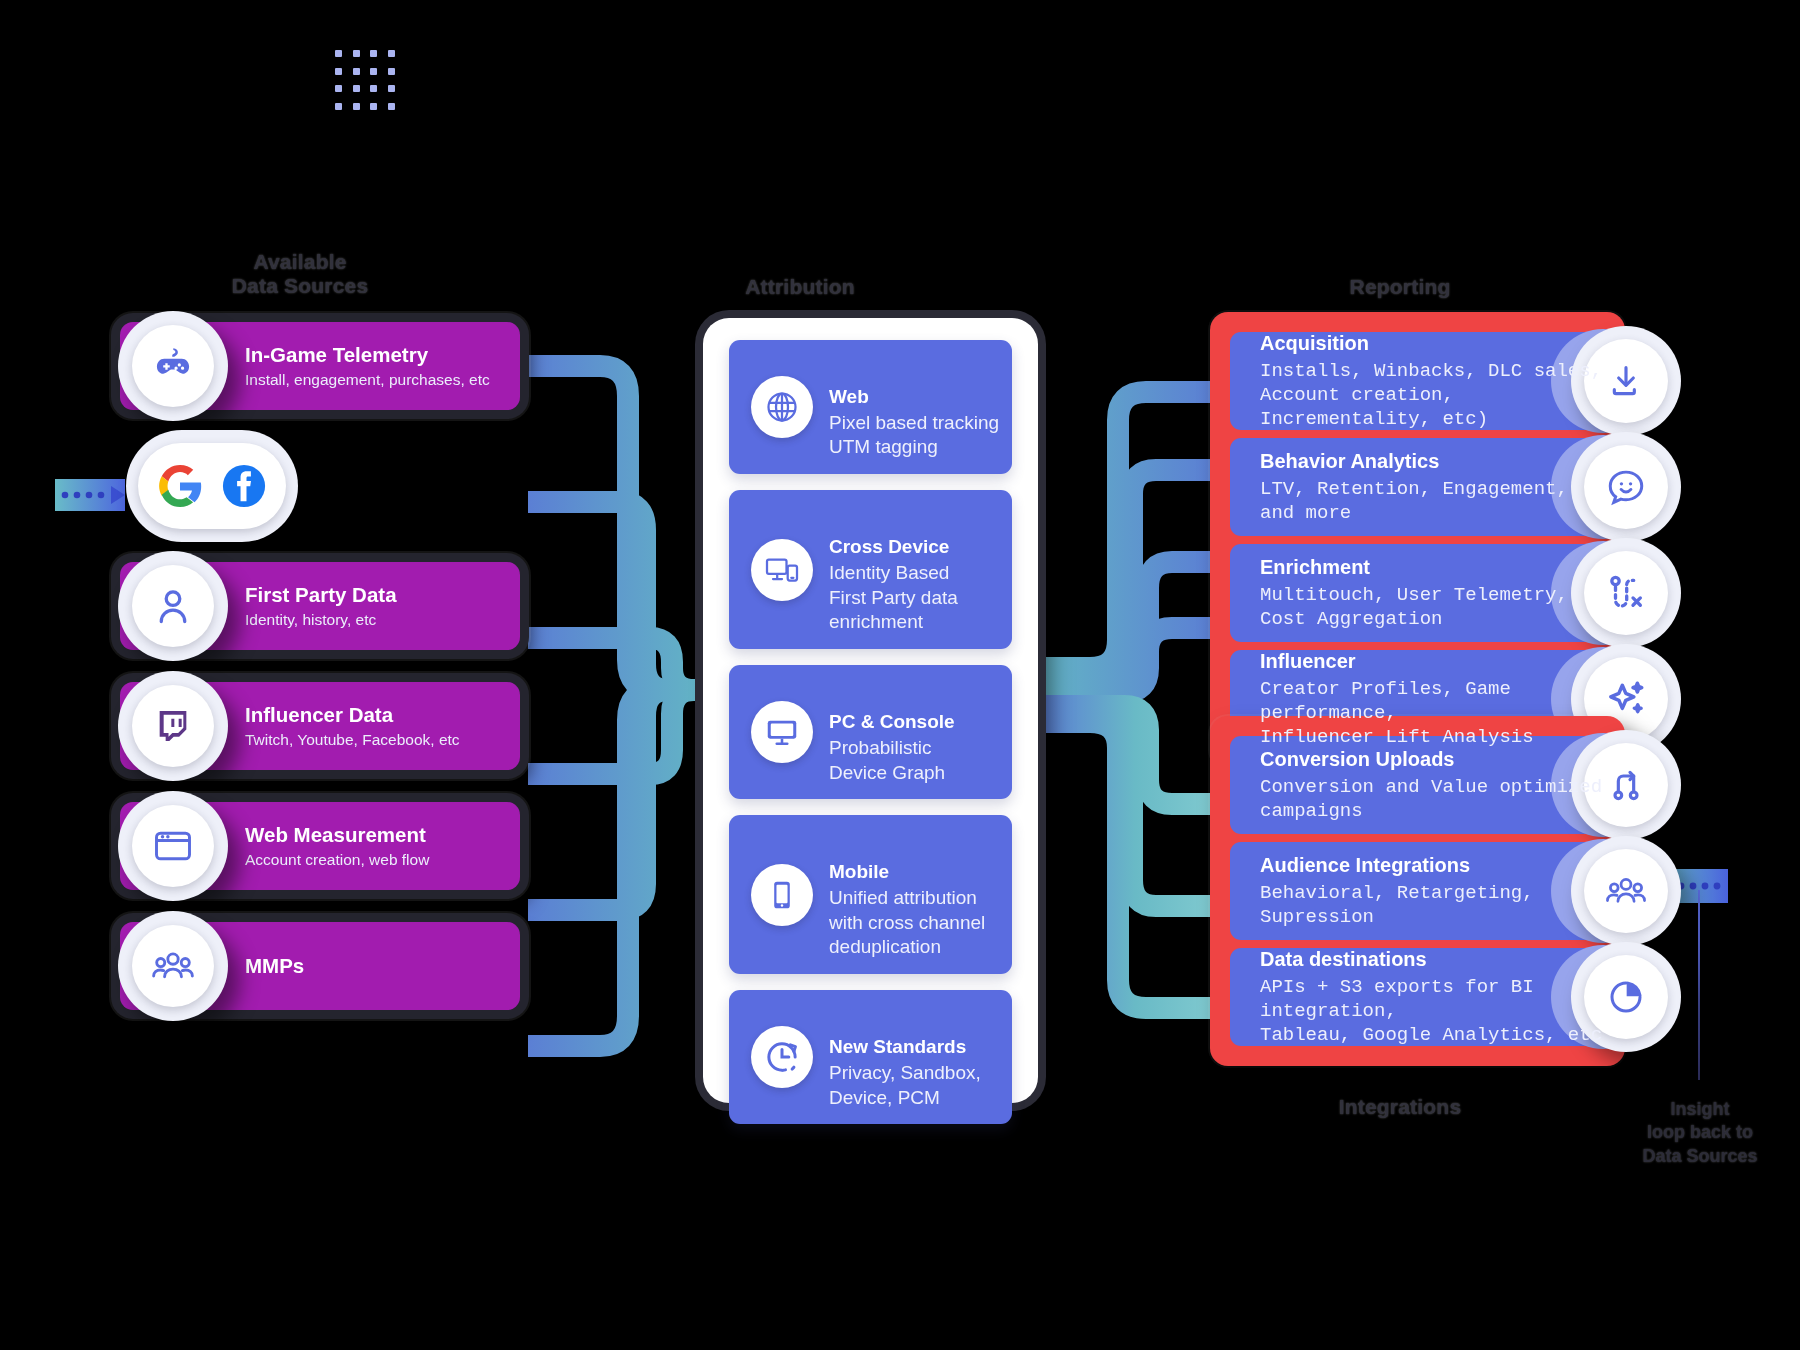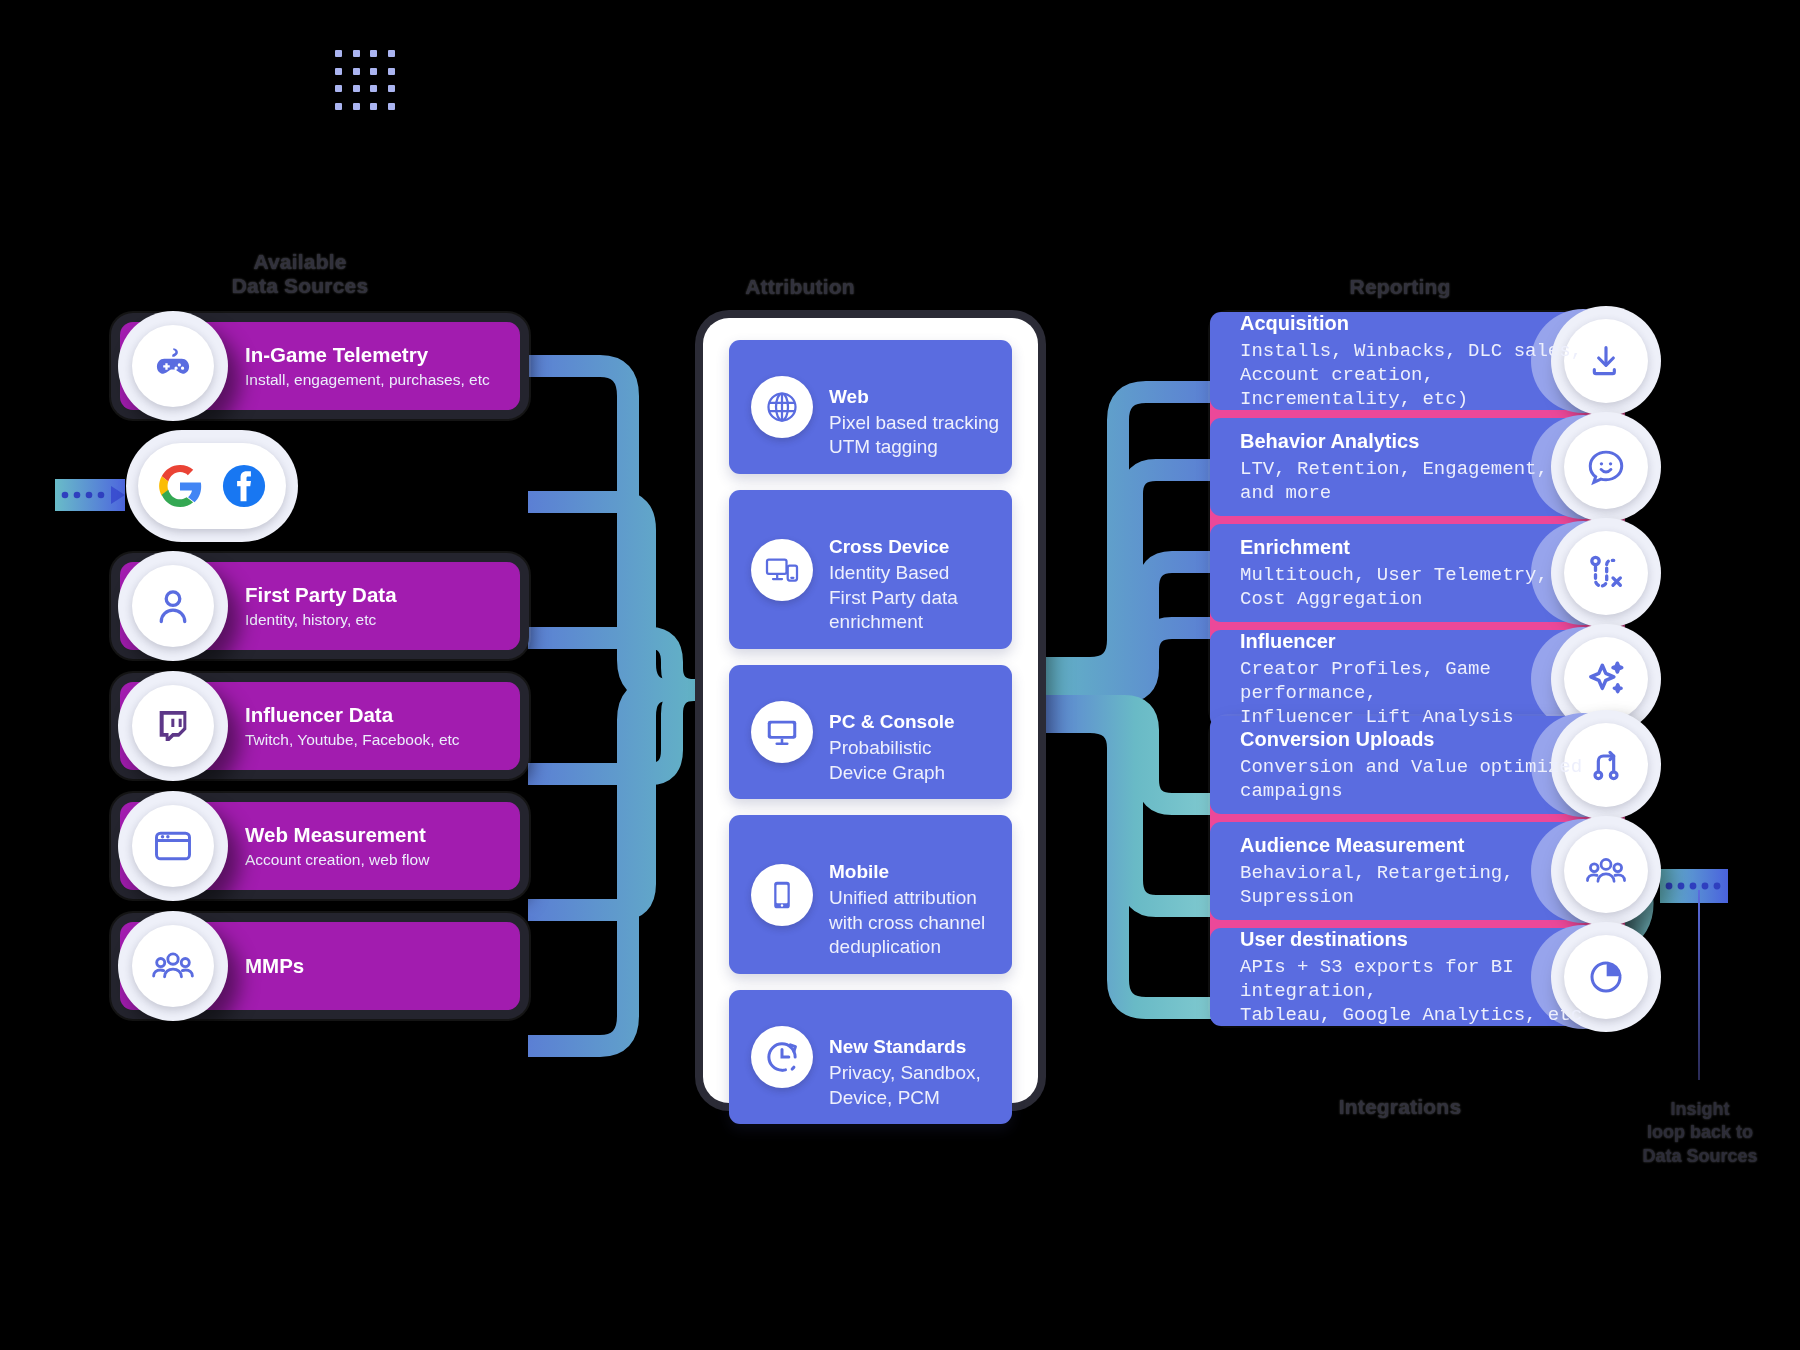--- a/index.html
+++ b/index.html
@@ -75,23 +75,23 @@
     margin-left:22px; display:flex; align-items:center; justify-content:center;
     box-shadow:0 3px 7px rgba(30,30,60,.22);
   }
   .attr-txt{ margin-left:16px; }
   .attr-title{ font-size:19px; font-weight:bold; line-height:1.2;margin-top:32px; }
   .attr-sub{ font-size:19px; color:#eef0fc; margin-top:2px; line-height:1.3; }
 
   
   .rep-group{
     position:absolute; left:1210px; width:415px;
-    background:#ec4899; border-radius:18px;
+    background:#ef4444; border-radius:18px;
     box-shadow:10px 12px 20px rgba(0,0,0,.5), 0 0 0 2px rgba(255,255,255,.06);
-    padding:0;
+    padding:20px;
   }
   .rep-card{
     position:relative; width:399px; height:98px; background:#5a6ce0;
     border-radius:11px; display:flex; align-items:center; padding-left:30px;
     margin-bottom:8px;
   }
   .rep-card:last-child{ margin-bottom:0; }
   .rep-title{ font-size:20px; font-weight:bold; line-height:1.2; }
   .rep-sub{ font-size:19px; color:#edeffc; margin-top:4px; line-height:1.28;font-family:Liberation Mono, monospace; }
   .rep-bubble{
@@ -518,41 +518,41 @@
             <path d="M16.6 16.2V6.6"></path>
             <path d="M14.4 4.4l2.2 2.2-2.2 2.2"></path>
           </svg>
         </div>
       </div>
     </div>
 
     <div class="rep-card">
       <div class="halo"></div>
       <div class="z">
-        <div class="rep-title">Audience Measurement</div>
+        <div class="rep-title">Audience Integrations</div>
         <div class="rep-sub">Behavioral, Retargeting, Supression</div>
       </div>
       <div class="rep-bubble">
         <div class="rep-inner">
           <svg width="44" height="44" viewBox="0 0 24 24" fill="none" stroke="#5a6ce0" stroke-width="1.5">
             <circle cx="12" cy="8.4" r="2.7"></circle>
             <circle cx="5.6" cy="10.2" r="2.1"></circle>
             <circle cx="18.4" cy="10.2" r="2.1"></circle>
             <path d="M7.6 17.6c0-2.4 2-4 4.4-4s4.4 1.6 4.4 4" stroke-linecap="round"></path>
             <path d="M1.9 17.2c0-1.9 1.5-3.1 3.5-3.1.6 0 1.2.1 1.7.3" stroke-linecap="round"></path>
             <path d="M22.1 17.2c0-1.9-1.5-3.1-3.5-3.1-.6 0-1.2.1-1.7.3" stroke-linecap="round"></path>
           </svg>
         </div>
       </div>
     </div>
 
     <div class="rep-card">
       <div class="halo"></div>
       <div class="z">
-        <div class="rep-title">User destinations</div>
+        <div class="rep-title">Data destinations</div>
         <div class="rep-sub">
           <div>APIs + S3 exports for BI integration,</div>
           <div>Tableau, Google Analytics, etc</div>
         </div>
       </div>
       <div class="rep-bubble">
         <div class="rep-inner">
           <svg width="40" height="40" viewBox="0 0 24 24" fill="none" stroke="#5a6ce0" stroke-width="1.8" stroke-linecap="round">
             <path d="M12 3.6a8.4 8.4 0 108.4 8.4"></path>
             <path d="M13.3 3.7a8.4 8.4 0 017 7h-7v-7z" fill="#5a6ce0" stroke="none"></path>

